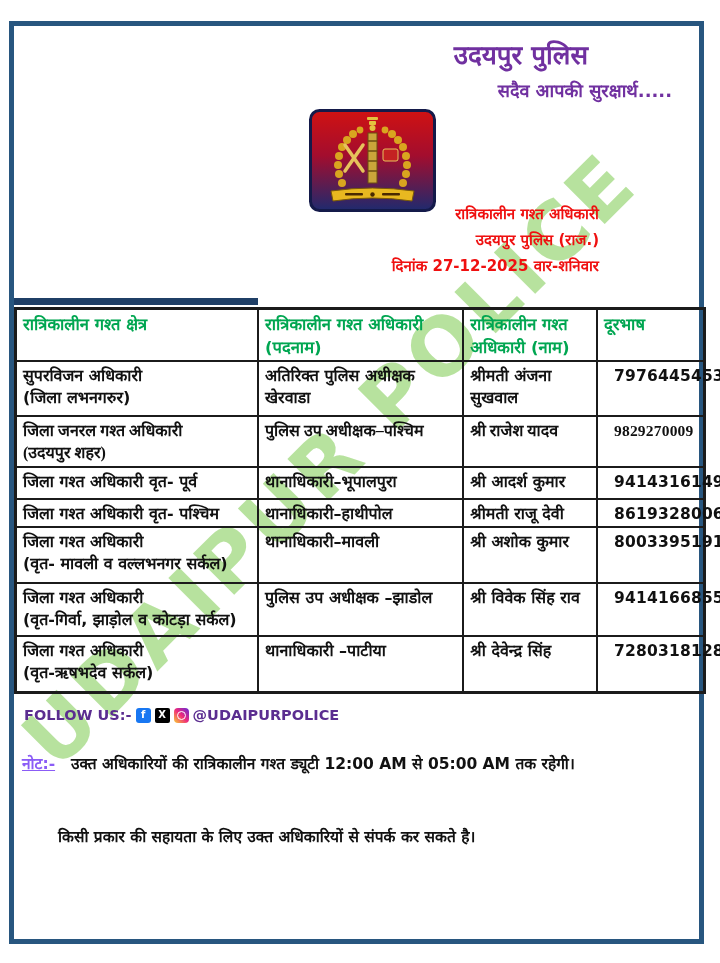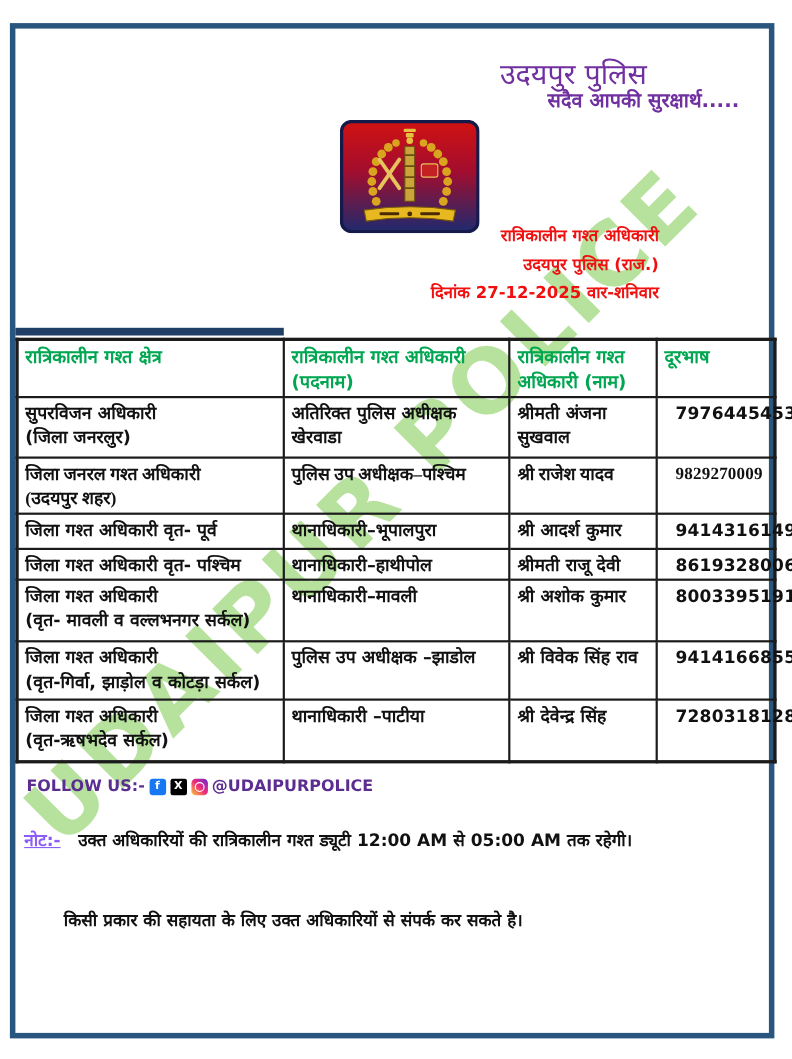--- a/index.html
+++ b/index.html
@@ -7,22 +7,22 @@
         font-family:"DejaVu Sans","Liberation Sans",sans-serif;}
   
   .frame{position:absolute;left:9px;top:21px;width:685px;height:913px;
          border:5px solid #28567f;z-index:2;pointer-events:none;}
   
   .watermark{position:absolute;left:330px;top:460px;z-index:1;
              transform:translate(-50%,-50%) rotate(-45deg);
              font-size:80px;font-weight:bold;letter-spacing:5px;white-space:nowrap;
              color:#b7e29e;}
   
-  .org-name{position:absolute;top:48px;right:132px;z-index:2;
-            font-size:26px;font-weight:normal;color:#7030a0;white-space:nowrap;}
+  .org-name{position:absolute;top:36px;right:132px;z-index:2;
+            font-size:26px;font-weight:bold;color:#7030a0;white-space:nowrap;}
   .tagline{position:absolute;top:78px;right:48px;z-index:2;
            font-size:18px;font-weight:bold;color:#7030a0;white-space:nowrap;}
   
   .emblem{position:absolute;left:309px;top:109px;width:127px;height:103px;z-index:2;}
   
   .title-block{position:absolute;left:0;width:599px;top:201px;z-index:2;text-align:right;
                color:#ef1010;font-weight:bold;font-size:15px;line-height:26px;}
   
   .col1-topbar{position:absolute;left:14px;top:298px;width:244px;height:7px;
                background:#1f3f66;z-index:2;}
@@ -137,21 +137,21 @@
       </colgroup>
     <tbody>
         <tr class="hrow">
       <th>रात्रिकालीन गश्त क्षेत्र</th>
       <th>रात्रिकालीन गश्त अधिकारी (पदनाम)</th>
       <th>रात्रिकालीन गश्त अधिकारी (नाम)</th>
       <th>दूरभाष</th>
     </tr>
     <tr class="r0">
       <td>सुपरविजन अधिकारी
-(जिला जनरलुर)</td>
+(जिला लभनगरुर)</td>
       <td>अतिरिक्त पुलिस अधीक्षक खेरवाडा</td>
       <td>श्रीमती अंजना सुखवाल</td>
       <td class="phone">7976445453</td>
     </tr>
     <tr class="r1">
       <td>जिला जनरल गश्त अधिकारी
 (उदयपुर शहर)</td>
       <td>पुलिस उप अधीक्षक–पश्चिम</td>
       <td>श्री राजेश यादव</td>
       <td class="phone">9829270009</td>

